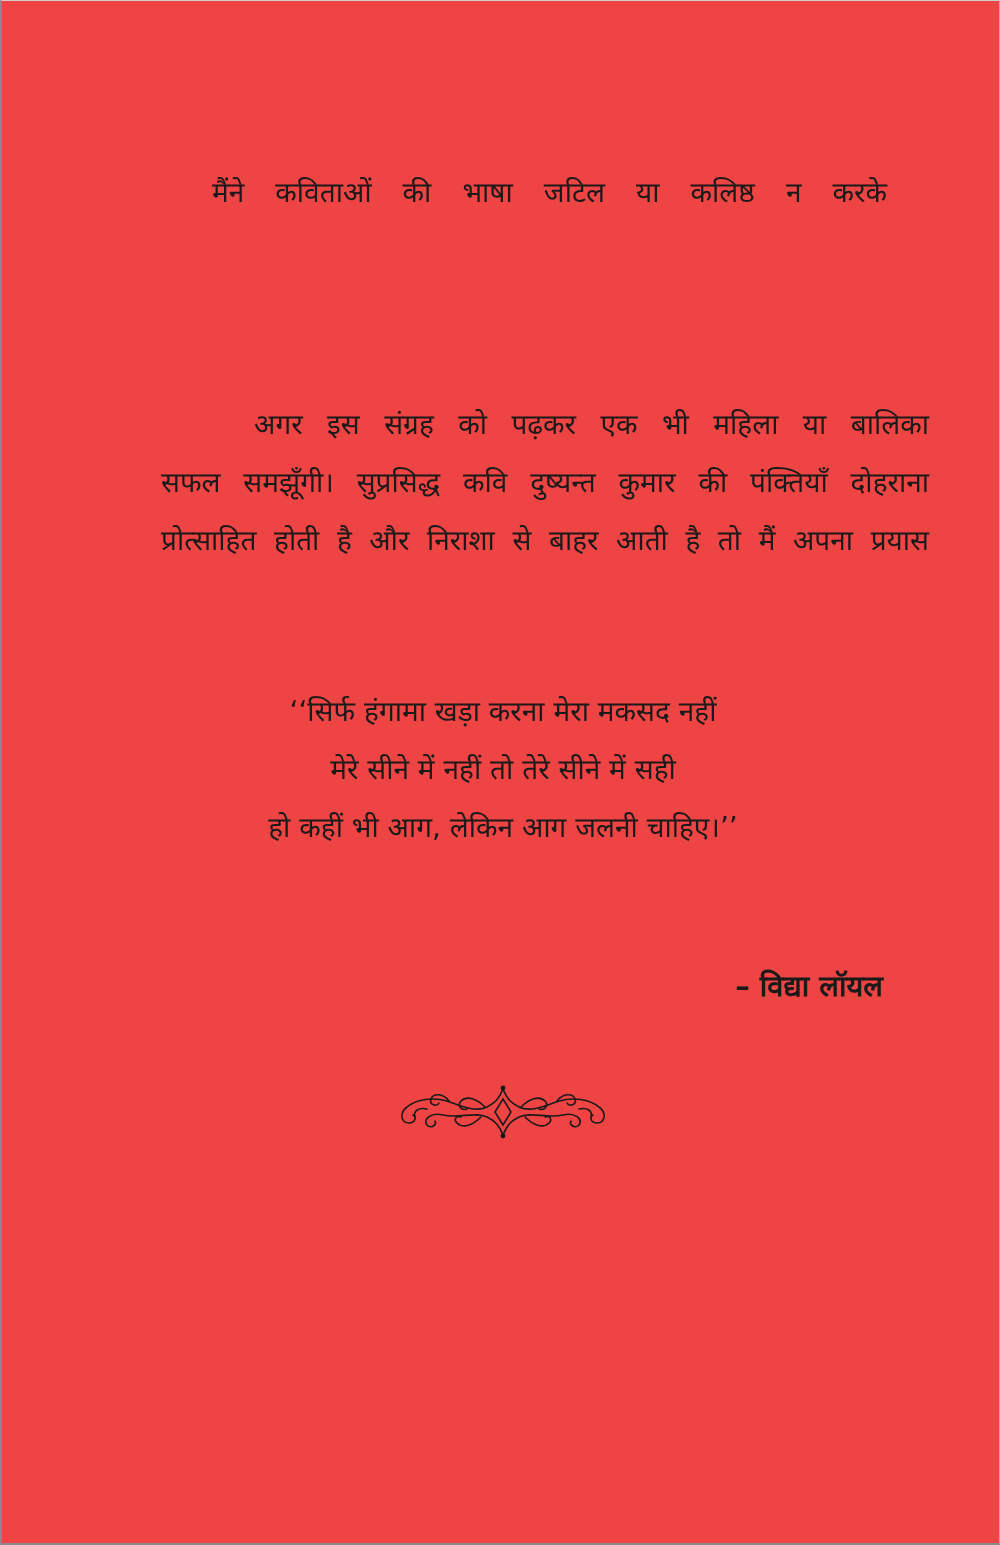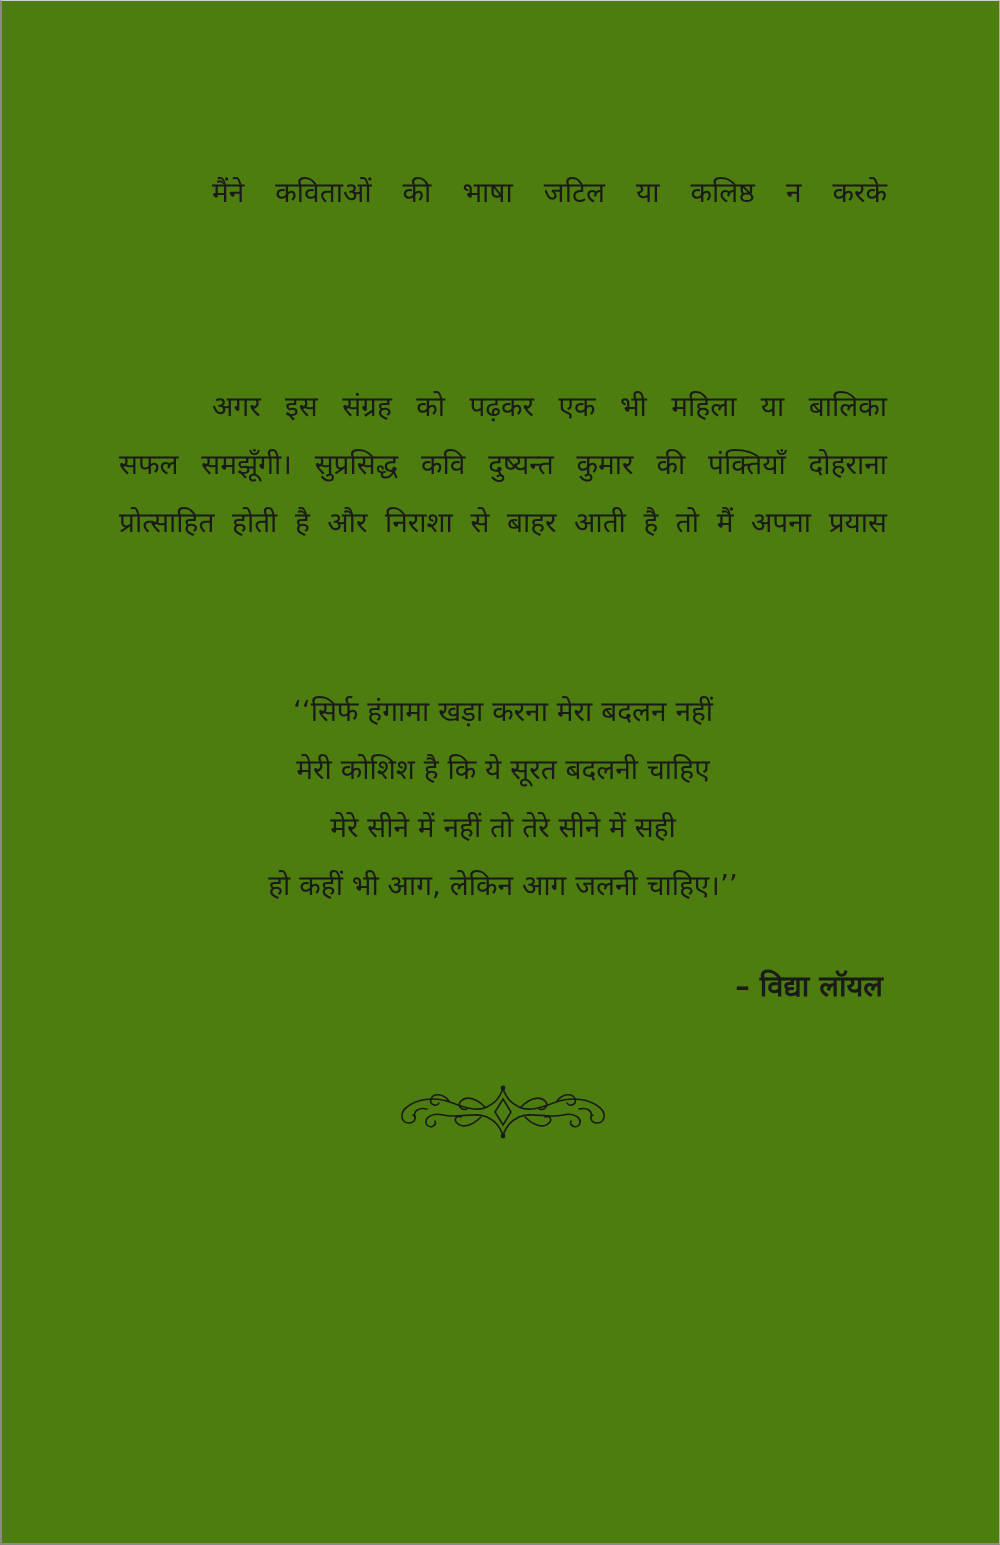--- a/index.html
+++ b/index.html
@@ -4,38 +4,38 @@
 <style>
   html, body { margin: 0; padding: 0; background: #ffffff; }
   body { width: 1000px; height: 1545px; position: relative; overflow: hidden; }
   .page {
     position: absolute; left: 0; top: 0; width: 1000px; height: 1545px;
     box-sizing: border-box;
     border-left: 2px solid #8a8a8a;
     border-top: 1px solid #cfcfcf;
     border-right: 1px solid #b0b0b0;
     border-bottom: 2px solid #8a8a8a;
-    background: #4d7c0f;
+    background: #ef4444;
   }
   .text {
     font-family: "DejaVu Sans", "Liberation Sans", sans-serif;
     color: #1a1a1a;
     font-size: 28px;
   }
   .para {
     position: absolute; left: 117px; width: 768px;
     line-height: 58px;
     text-align: justify;
     text-align-last: left;
   }
   .para .line { display: block; height: 58px; white-space: nowrap; }
   .justify { text-align: justify; text-align-last: justify; white-space: normal !important; }
   .indent { padding-left: 93px; }
   .p1 { top: 163px; }
-  .p2 { top: 377px; }
+  .p2 { top: 395px; margin-left: 42px; }
   .poem {
     position: absolute; left: 117px; width: 768px; top: 682px;
     text-align: center; line-height: 58px;
   }
   .poem .line { display: block; height: 58px; white-space: nowrap; }
   .signature {
     position: absolute; right: 116px; top: 964px;
     font-weight: bold; font-size: 29px;
   }
   .ornament { position: absolute; left: 395px; top: 1084px; width: 212px; height: 54px; }
@@ -49,22 +49,21 @@
     <span class="line justify indent">मैंने कविताओं की भाषा जटिल या कलिष्ठ न करके</span>
   </div>
 
   <div class="para p2 text">
     <span class="line justify indent">अगर इस संग्रह को पढ़कर एक भी महिला या बालिका</span>
     <span class="line justify">सफल समझूँगी। सुप्रसिद्ध कवि दुष्यन्त कुमार की पंक्तियाँ दोहराना</span>
     <span class="line justify">प्रोत्साहित होती है और निराशा से बाहर आती है तो मैं अपना प्रयास</span>
   </div>
 
   <div class="poem text">
-    <span class="line">‘‘सिर्फ हंगामा खड़ा करना मेरा बदलन नहीं</span>
-    <span class="line">मेरी कोशिश है कि ये सूरत बदलनी चाहिए</span>
+    <span class="line">‘‘सिर्फ हंगामा खड़ा करना मेरा मकसद नहीं</span>
     <span class="line">मेरे सीने में नहीं तो तेरे सीने में सही</span>
     <span class="line">हो कहीं भी आग, लेकिन आग जलनी चाहिए।’’</span>
   </div>
 
   <div class="signature text">– विद्या लॉयल</div>
 
   <svg class="ornament" viewBox="0 0 212 54" fill="none" stroke="#1a1a1a" stroke-width="1.6" stroke-linecap="round">
 
     <path d="M106 4 C102 14, 98 18, 90 22 C78 28, 62 20, 50 16 C36 12, 20 14, 10 22 C2 28, 4 38, 12 38 C18 38, 20 32, 16 30"></path>
     <path d="M106 50 C102 40, 98 36, 90 32 C78 26, 62 34, 46 30 C34 27, 26 34, 30 40 C34 44, 40 40, 38 36"></path>

